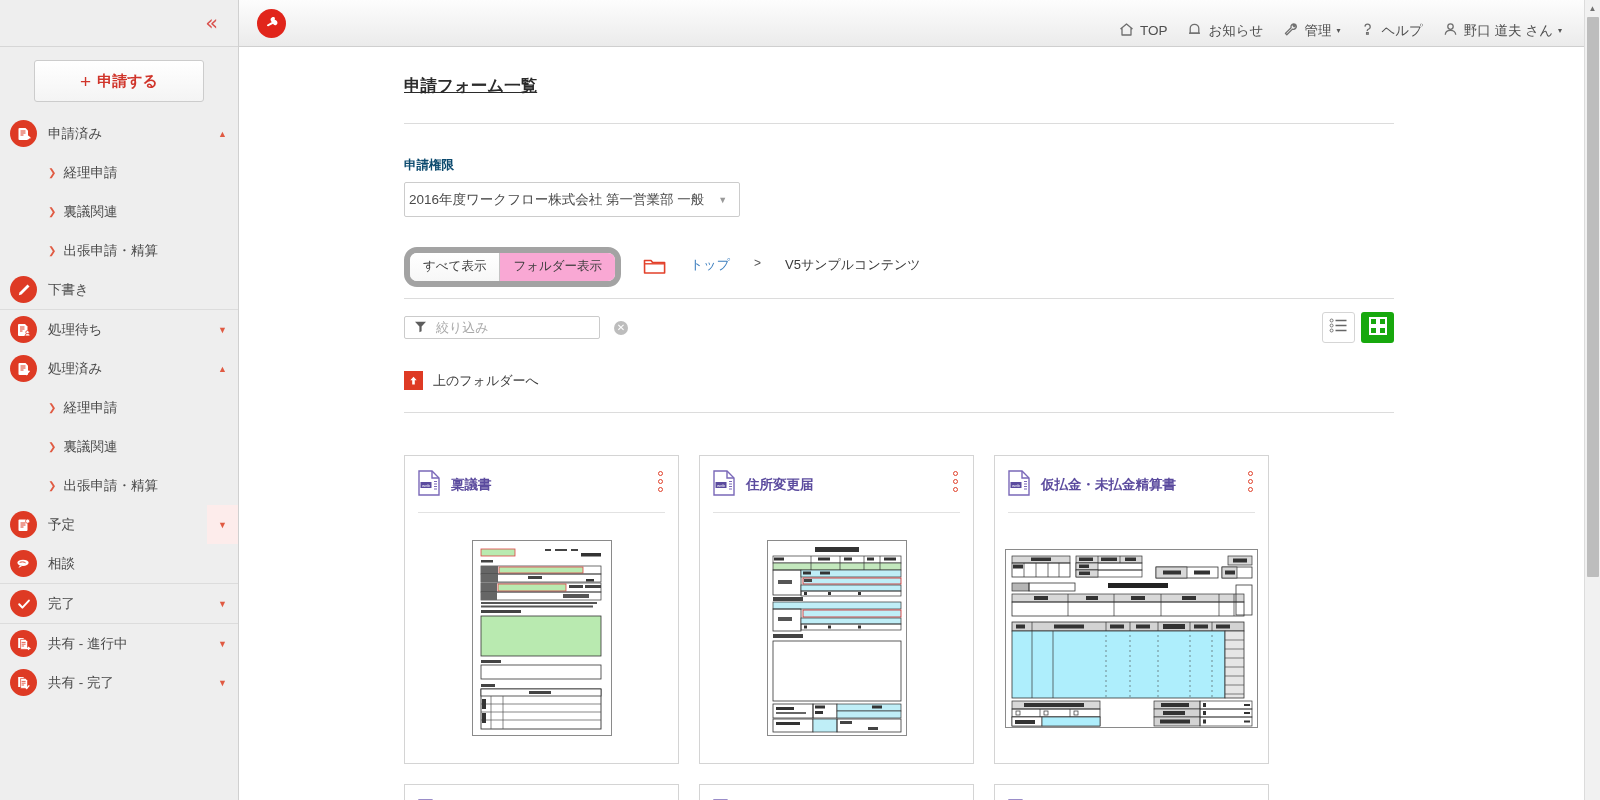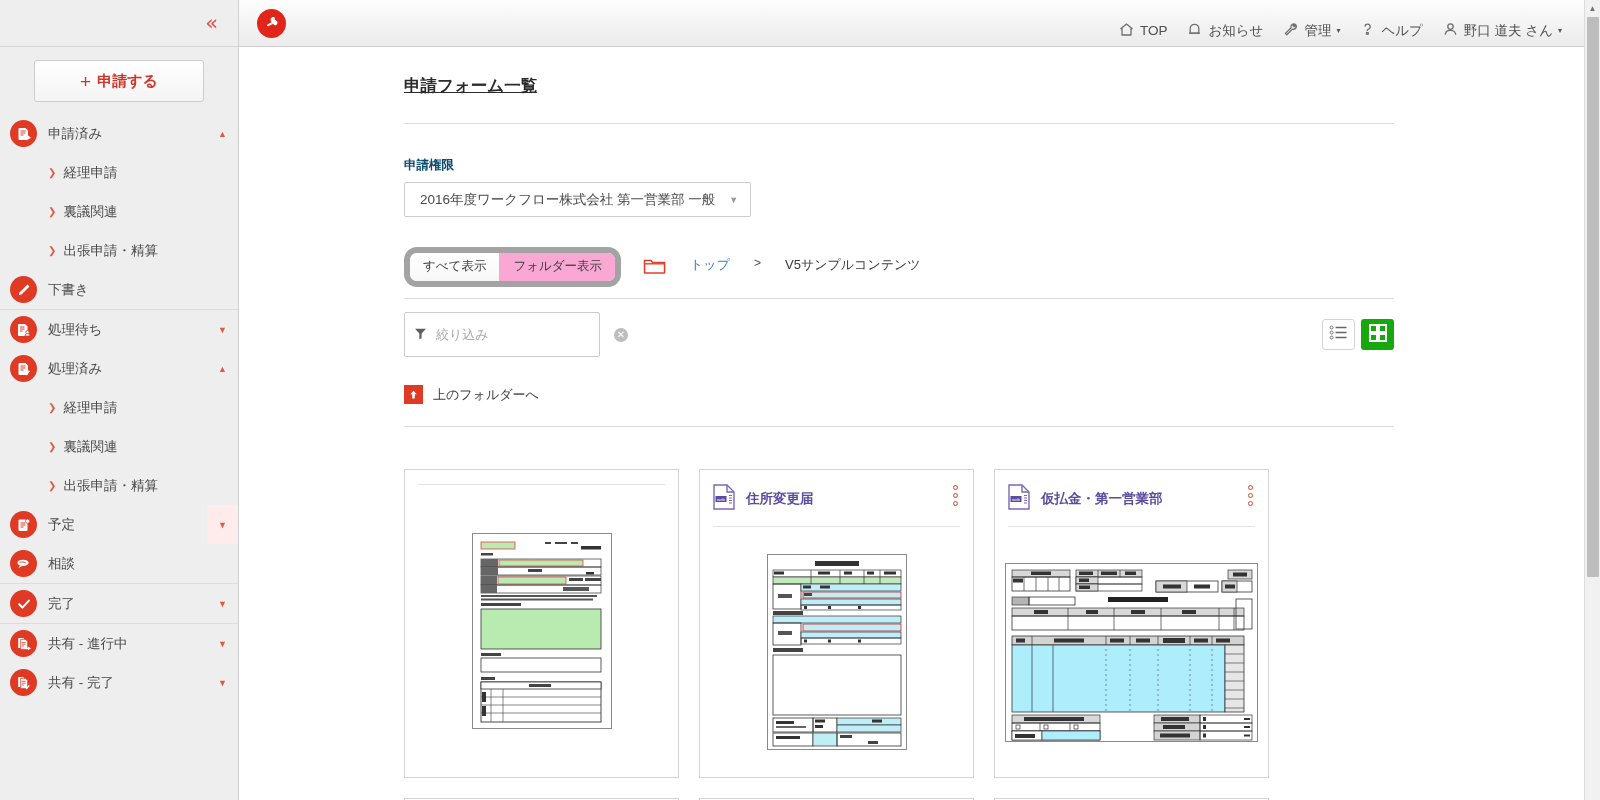--- a/index.html
+++ b/index.html
@@ -107,21 +107,21 @@
     font-size: 16.5px; font-weight: bold; color: #2b2b2b;
     padding-bottom: 26px; border-bottom: 1px solid #dcdcdc;
     margin-bottom: 33px;
     text-decoration: underline;
   }
   .field-label { font-size: 12.5px; font-weight: bold; color: #0c4a6e; margin-bottom: 8px; }
   .select-box {
     display: inline-flex; align-items: center; justify-content: space-between;
     min-width: 320px; height: 35px;
     border: 1px solid #cccccc; border-radius: 2px;
-    background: #fff; padding: 0 12px 0 15px;
+    background: #fff; padding: 0 12px 0 4px;
     font-size: 13.5px; color: #4a4a4a; cursor: pointer;
   }
   .select-caret { color:#999; font-size: 9px; margin-left: 14px; }
 
   .tabs-row { display: flex; align-items: center; margin-top: 30px; }
   .tabgroup { display: flex; border: 6px solid #a3a3a3; border-radius: 13px; overflow: hidden; }
   .tab {
     padding: 0 13px; height: 28px; line-height: 27px;
     font-size: 12.5px; color: #3d3d3d; cursor: pointer;
     background: linear-gradient(to bottom,#ffffff,#f7f7f7);
@@ -132,21 +132,21 @@
   .crumb-link { color: #3d7fbf; cursor: pointer; }
   .crumb-sep { color: #555; font-size: 12px; }
   .crumb-text { color: #3a3a3a; }
 
   .filter-row {
     border-top: 1px solid #dcdcdc;
     margin-top: 11px; padding-top: 13px;
     display: flex; align-items: center;
   }
   .filter-input {
-    width: 196px; height: 45px;
+    width: 196px; height: 23px;
     border: 1px solid #cbcbcb; border-radius: 2px; background: #fff;
     display: flex; align-items: center; padding: 0 8px 0 9px;
   }
   .filter-input input {
     border: none; outline: none; flex: 1 1 auto;
     font-size: 13px; color: #555; background: transparent;
     font-family: "Liberation Sans", sans-serif; margin-left: 7px;
   }
   .filter-input input::placeholder { color: #a8a8a8; }
   .clear-x {
@@ -502,20 +502,37 @@
             <svg width="11" height="11" viewBox="0 0 11 11">
                 <path d="M5.5 1.8l3.2 3.4H6.8v4.2H4.2V5.2H2.3z" fill="#fff"></path>
               </svg>
           </div>
           <div class="up-label">上のフォルダーへ</div>
         </div>
 
         <div class="card-grid">
 
           <div class="card">
+            <div class="card-head">
+              <span class="web-icon">
+                <svg width="22" height="26" viewBox="0 0 22 26">
+                    <path d="M1 1h13l7 7v17H1z" fill="#fff" stroke="#7a68b8" stroke-width="1.4"></path>
+                    <path d="M14 1v7h7" fill="none" stroke="#7a68b8" stroke-width="1.4"></path>
+                    <rect x="2.5" y="12" width="11" height="6" fill="#5b4b9e"></rect>
+                    <text x="8" y="16.6" font-size="4.4" fill="#fff" text-anchor="middle" font-family="Liberation Sans">web</text>
+                    <path d="M16 11.5h3M16 14h3M16 16.5h3M16 19h3" stroke="#7a68b8" stroke-width="1.2"></path>
+                  </svg>
+              </span>
+              <span class="card-title">稟議書</span>
+              <span class="kebab">
+                  <span></span>
+                  <span></span>
+                  <span></span>
+                </span>
+            </div>
             <div class="card-body">
               <div class="thumb portrait">
                 <svg width="138" height="194" viewBox="0 0 138 194" style="display:block">
                   <rect width="138" height="194" fill="#fff"></rect>
                   <rect x="8" y="8" width="34" height="7" fill="#b9eab0" stroke="#d44" stroke-width="0.8"></rect>
                   <rect x="72" y="8" width="6" height="2" fill="#444"></rect>
                     <rect x="82" y="8" width="12" height="2" fill="#444"></rect>
                     <rect x="98" y="8" width="7" height="2" fill="#444"></rect>
                   <rect x="108" y="12" width="20" height="3.5" fill="#333"></rect>
                   <rect x="8" y="19" width="12" height="2.5" fill="#444"></rect>
@@ -632,21 +649,21 @@
             <div class="card-head">
               <span class="web-icon">
                 <svg width="22" height="26" viewBox="0 0 22 26">
                     <path d="M1 1h13l7 7v17H1z" fill="#fff" stroke="#7a68b8" stroke-width="1.4"></path>
                     <path d="M14 1v7h7" fill="none" stroke="#7a68b8" stroke-width="1.4"></path>
                     <rect x="2.5" y="12" width="11" height="6" fill="#5b4b9e"></rect>
                     <text x="8" y="16.6" font-size="4.4" fill="#fff" text-anchor="middle" font-family="Liberation Sans">web</text>
                     <path d="M16 11.5h3M16 14h3M16 16.5h3M16 19h3" stroke="#7a68b8" stroke-width="1.2"></path>
                   </svg>
               </span>
-              <span class="card-title">仮払金・第一営業部</span>
+              <span class="card-title">仮払金・未払金精算書</span>
               <span class="kebab">
                   <span></span>
                   <span></span>
                   <span></span>
                 </span>
             </div>
             <div class="card-body">
               <div class="thumb landscape">
                 <svg width="251" height="177" viewBox="0 0 251 177" style="display:block">
                   <rect width="251" height="177" fill="#fff"></rect>

